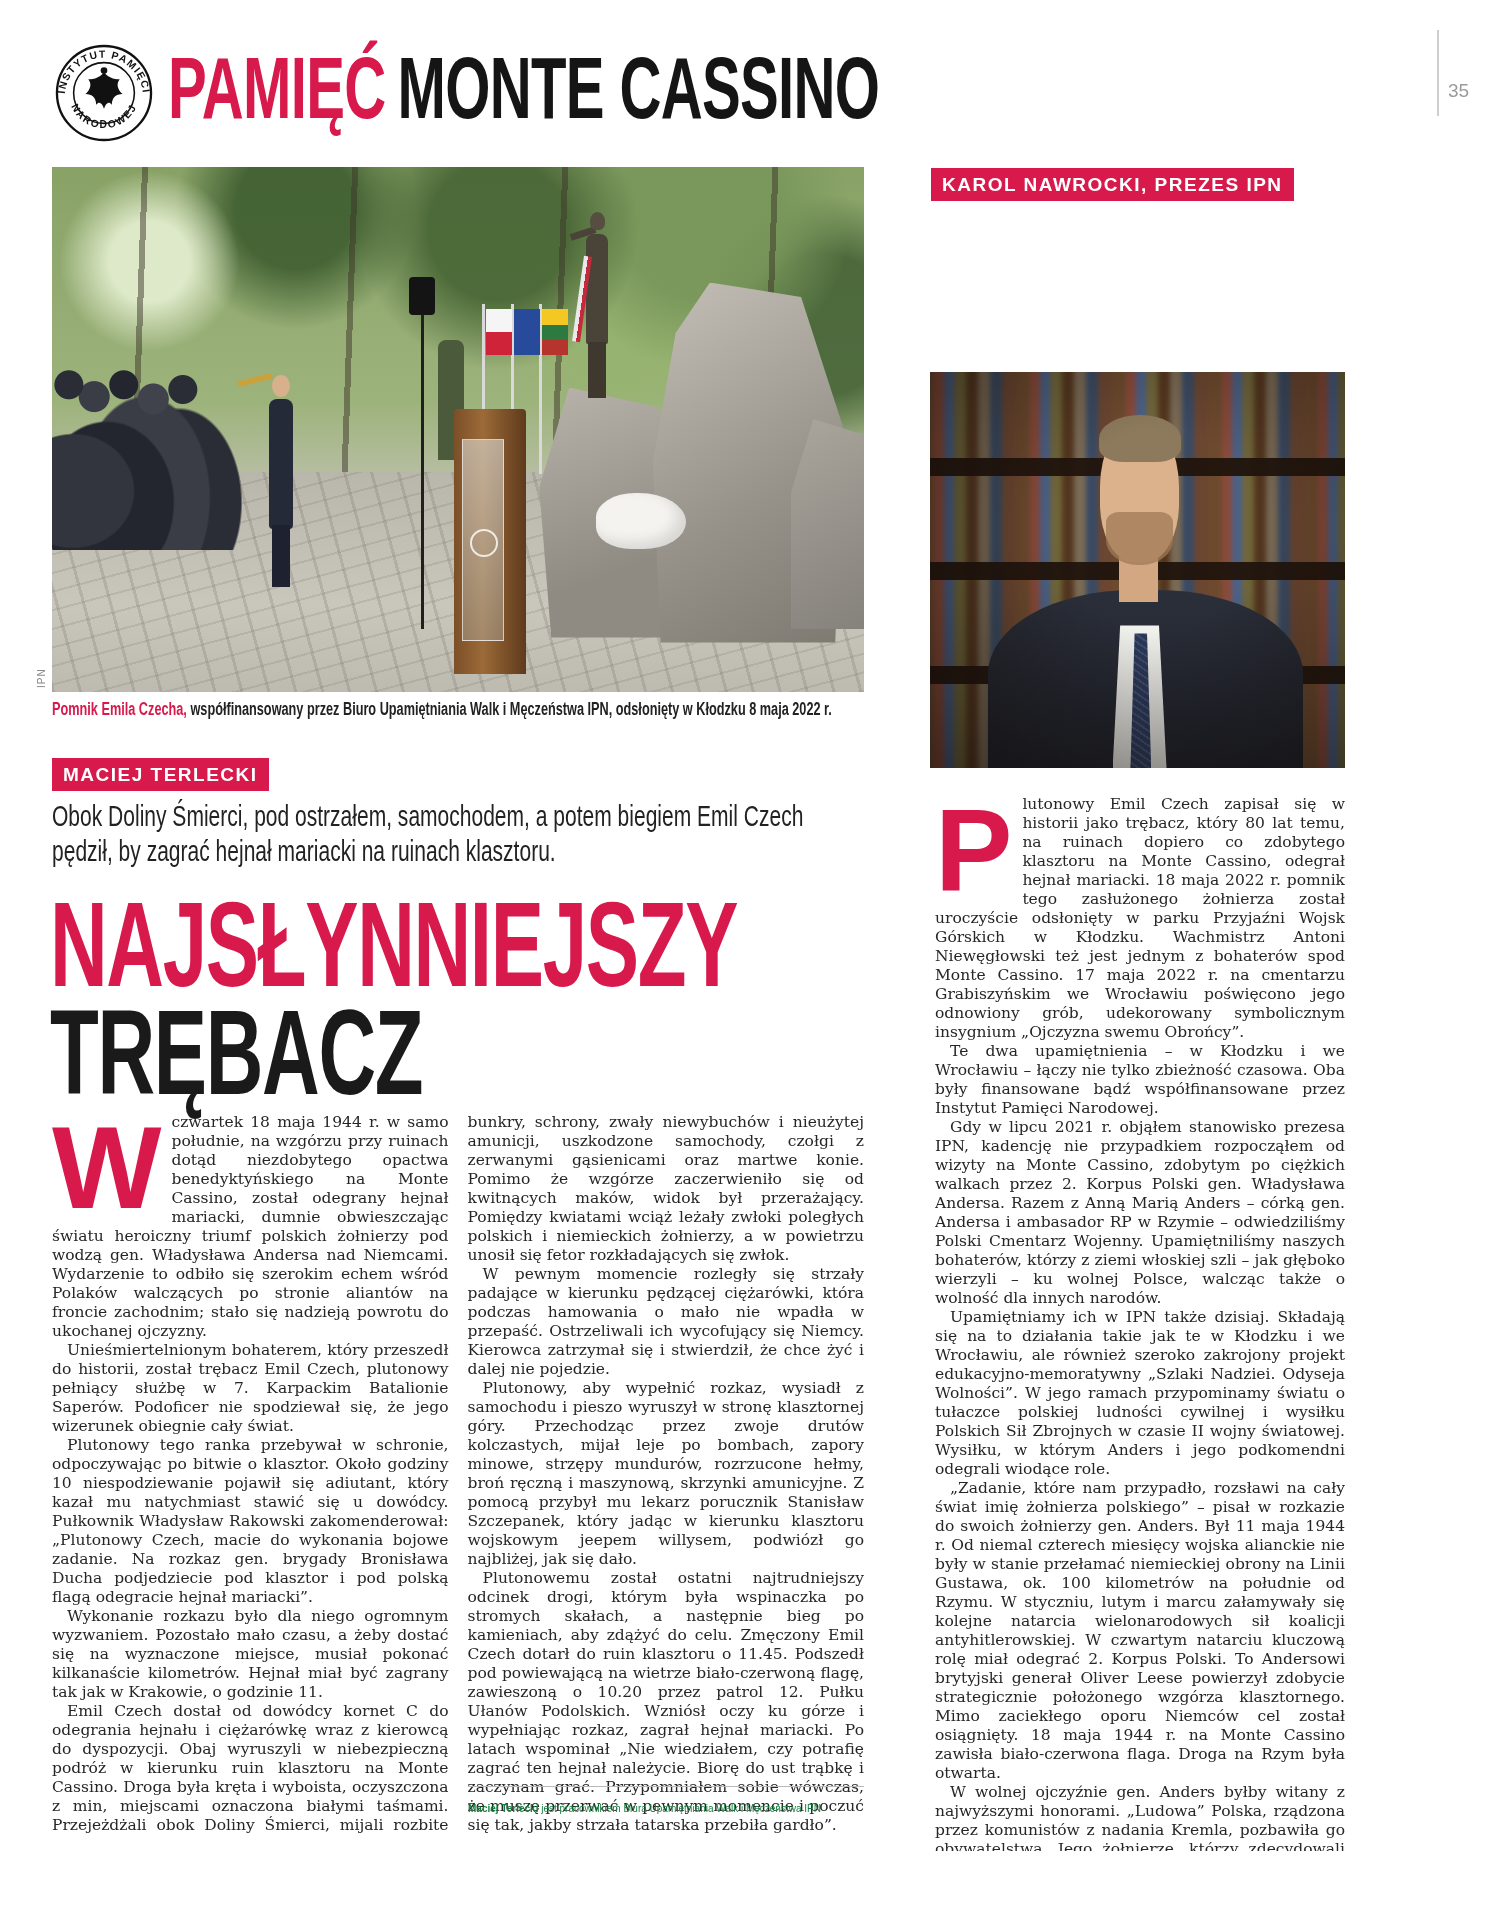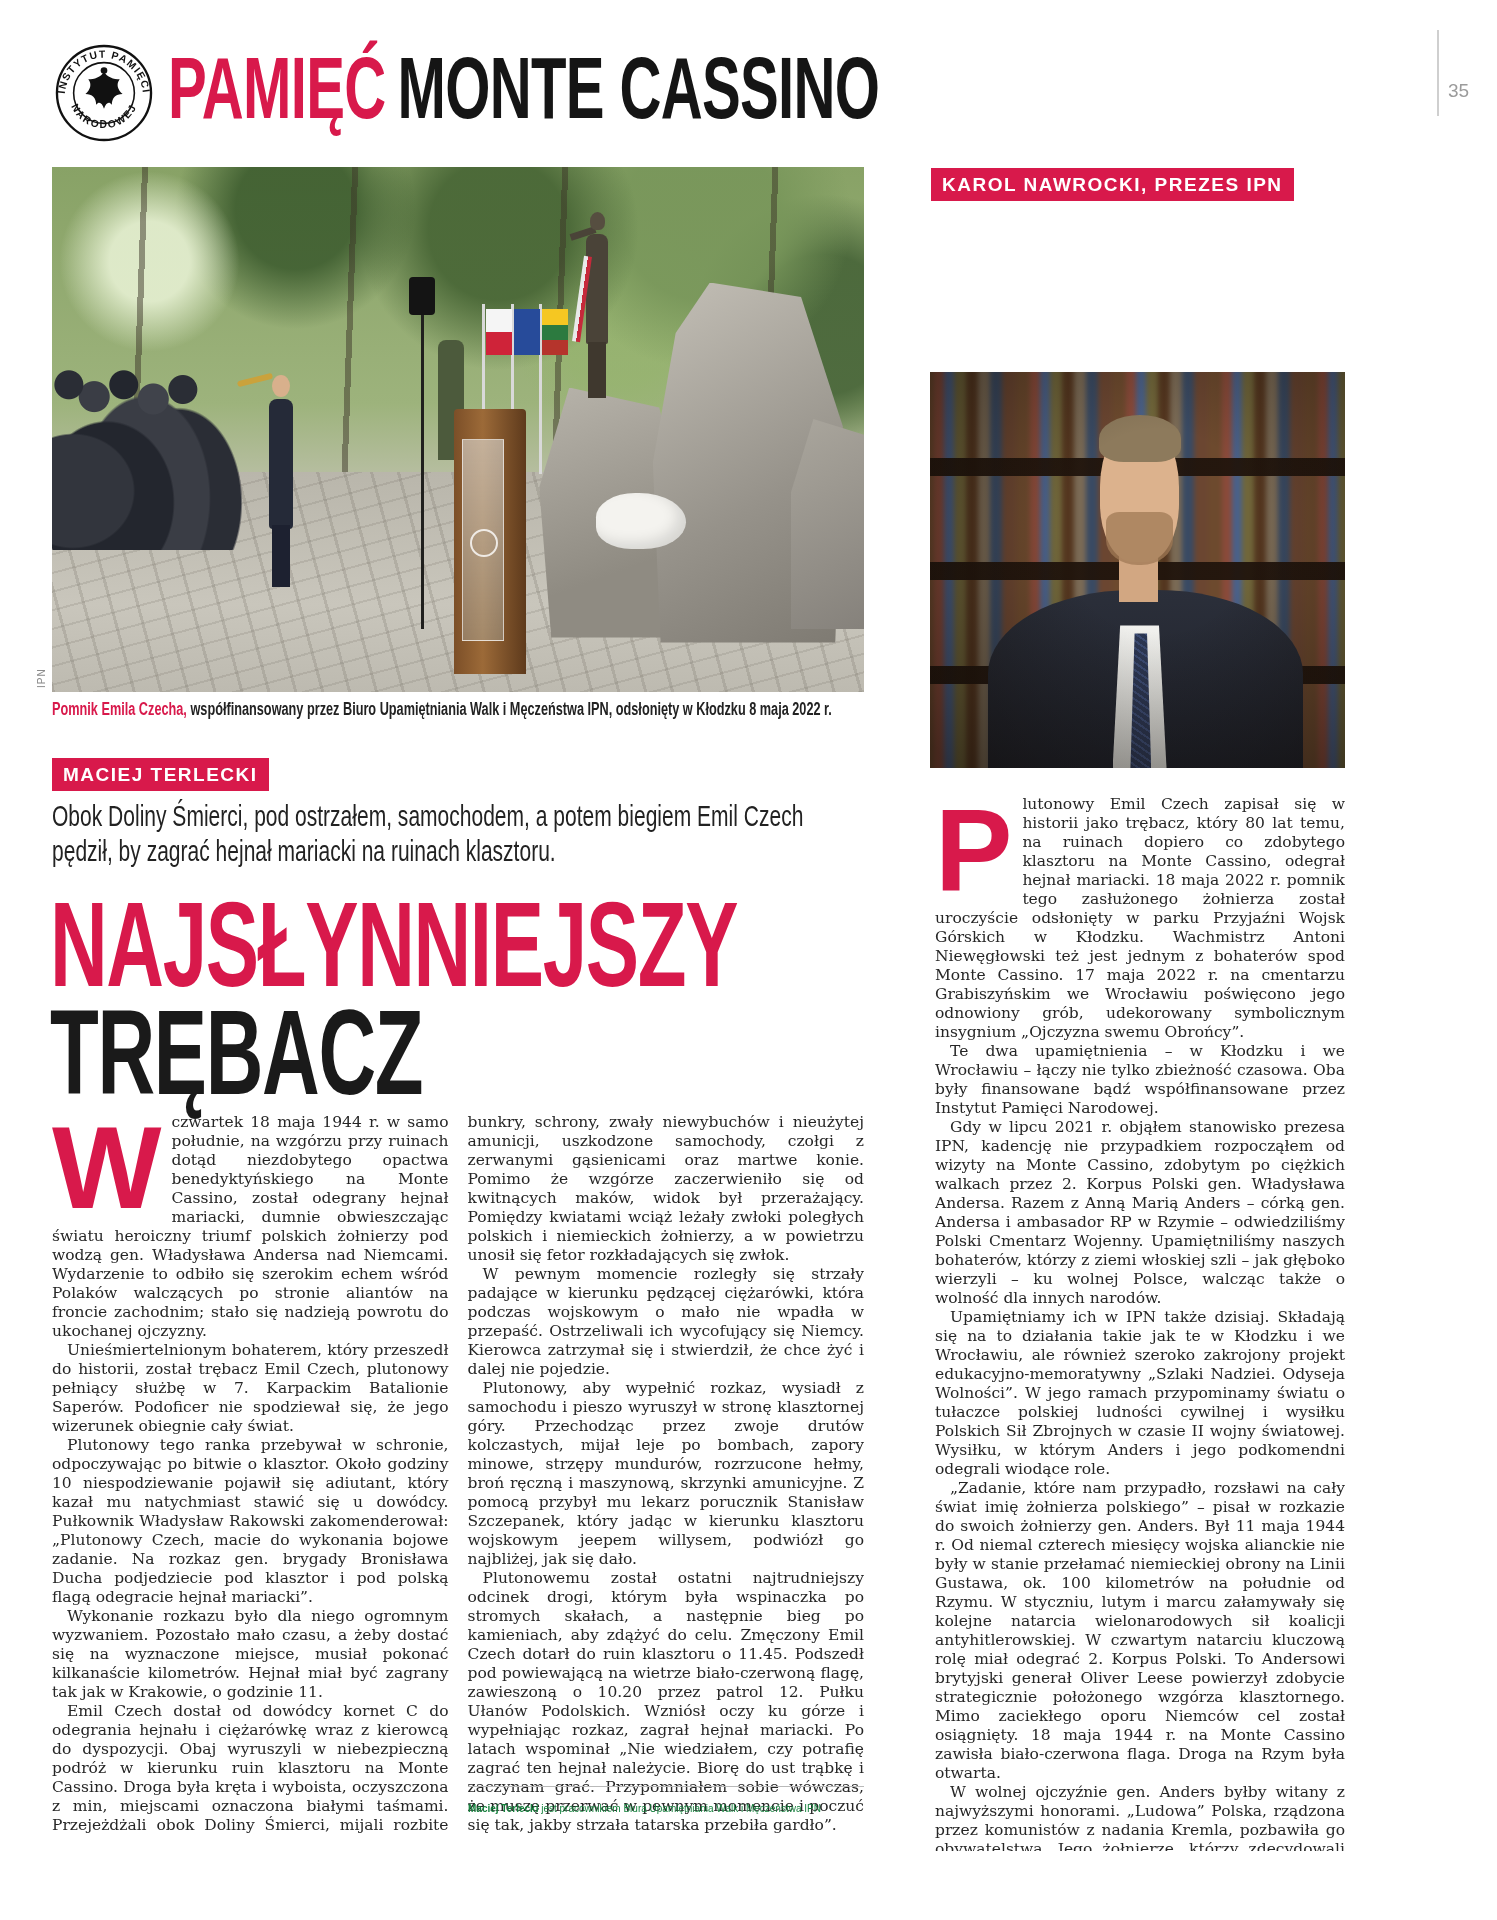--- a/index.html
+++ b/index.html
@@ -245,21 +245,21 @@
 
   <div class="abs headline1"><span class="cond">NAJSŁYNNIEJSZY</span></div>
   <div class="abs headline2"><span class="cond">TRĘBACZ</span></div>
 
   <div class="abs article article-left">
     <p class="first"><span class="dropcap">W</span><span>czwartek 18 maja 1944 r. w samo południe, na wzgórzu przy ruinach dotąd niezdobytego opactwa benedyktyńskiego na Monte Cassino, został odegrany hejnał mariacki, dumnie obwieszczając światu heroiczny triumf polskich żołnierzy pod wodzą gen. Władysława Andersa nad Niemcami. Wydarzenie to odbiło się szerokim echem wśród Polaków walczących po stronie aliantów na froncie zachodnim; stało się nadzieją powrotu do ukochanej ojczyzny.</span></p>
     <p>Unieśmiertelnionym bohaterem, który przeszedł do historii, został trębacz Emil Czech, plutonowy pełniący służbę w 7. Karpackim Batalionie Saperów. Podoficer nie spodziewał się, że jego wizerunek obiegnie cały świat.</p>
     <p>Plutonowy tego ranka przebywał w schronie, odpoczywając po bitwie o klasztor. Około godziny 10 niespodziewanie pojawił się adiutant, który kazał mu natychmiast stawić się u dowódcy. Pułkownik Władysław Rakowski zakomenderował: „Plutonowy Czech, macie do wykonania bojowe zadanie. Na rozkaz gen. brygady Bronisława Ducha podjedziecie pod klasztor i pod polską flagą odegracie hejnał mariacki”.</p>
     <p>Wykonanie rozkazu było dla niego ogromnym wyzwaniem. Pozostało mało czasu, a żeby dostać się na wyznaczone miejsce, musiał pokonać kilkanaście kilometrów. Hejnał miał być zagrany tak jak w Krakowie, o godzinie 11.</p>
     <p>Emil Czech dostał od dowódcy kornet C do odegrania hejnału i ciężarówkę wraz z kierowcą do dyspozycji. Obaj wyruszyli w niebezpieczną podróż w kierunku ruin klasztoru na Monte Cassino. Droga była kręta i wyboista, oczyszczona z min, miejscami oznaczona białymi taśmami. Przejeżdżali obok Doliny Śmierci, mijali rozbite bunkry, schrony, zwały niewybuchów i nieużytej amunicji, uszkodzone samochody, czołgi z zerwanymi gąsienicami oraz martwe konie. Pomimo że wzgórze zaczerwieniło się od kwitnących maków, widok był przerażający. Pomiędzy kwiatami wciąż leżały zwłoki poległych polskich i niemieckich żołnierzy, a w powietrzu unosił się fetor rozkładających się zwłok.</p>
-    <p>W pewnym momencie rozległy się strzały padające w kierunku pędzącej ciężarówki, która podczas wojskowym o mało nie wpadła w przepaść. Ostrzeliwali ich wycofujący się Niemcy. Kierowca zatrzymał się i stwierdził, że chce żyć i dalej nie pojedzie.</p>
+    <p>W pewnym momencie rozległy się strzały padające w kierunku pędzącej ciężarówki, która podczas hamowania o mało nie wpadła w przepaść. Ostrzeliwali ich wycofujący się Niemcy. Kierowca zatrzymał się i stwierdził, że chce żyć i dalej nie pojedzie.</p>
     <p>Plutonowy, aby wypełnić rozkaz, wysiadł z samochodu i pieszo wyruszył w stronę klasztornej góry. Przechodząc przez zwoje drutów kolczastych, mijał leje po bombach, zapory minowe, strzępy mundurów, rozrzucone hełmy, broń ręczną i maszynową, skrzynki amunicyjne. Z pomocą przybył mu lekarz porucznik Stanisław Szczepanek, który jadąc w kierunku klasztoru wojskowym jeepem willysem, podwiózł go najbliżej, jak się dało.</p>
     <p>Plutonowemu został ostatni najtrudniejszy odcinek drogi, którym była wspinaczka po stromych skałach, a następnie bieg po kamieniach, aby zdążyć do celu. Zmęczony Emil Czech dotarł do ruin klasztoru o 11.45. Podszedł pod powiewającą na wietrze biało-czerwoną flagę, zawieszoną o 10.20 przez patrol 12. Pułku Ułanów Podolskich. Wzniósł oczy ku górze i wypełniając rozkaz, zagrał hejnał mariacki. Po latach wspominał „Nie wiedziałem, czy potrafię zagrać ten hejnał należycie. Biorę do ust trąbkę i zaczynam grać. Przypomniałem sobie wówczas, że muszę przerwać w pewnym momencie i poczuć się tak, jakby strzała tatarska przebiła gardło”.</p>
 
   </div>
 
   <div class="abs article article-right">
     <p class="first"><span class="dropcap">P</span><span>lutonowy Emil Czech zapisał się w historii jako trębacz, który 80 lat temu, na ruinach dopiero co zdobytego klasztoru na Monte Cassino, odegrał hejnał mariacki. 18 maja 2022 r. pomnik tego zasłużonego żołnierza został uroczyście odsłonięty w parku Przyjaźni Wojsk Górskich w Kłodzku. Wachmistrz Antoni Niewęgłowski też jest jednym z bohaterów spod Monte Cassino. 17 maja 2022 r. na cmentarzu Grabiszyńskim we Wrocławiu poświęcono jego odnowiony grób, udekorowany symbolicznym insygnium „Ojczyzna swemu Obrońcy”.</span></p>
     <p>Te dwa upamiętnienia – w Kłodzku i we Wrocławiu – łączy nie tylko zbieżność czasowa. Oba były finansowane bądź współfinansowane przez Instytut Pamięci Narodowej.</p>
     <p>Gdy w lipcu 2021 r. objąłem stanowisko prezesa IPN, kadencję nie przypadkiem rozpocząłem od wizyty na Monte Cassino, zdobytym po ciężkich walkach przez 2. Korpus Polski gen. Władysława Andersa. Razem z Anną Marią Anders – córką gen. Andersa i ambasador RP w Rzymie – odwiedziliśmy Polski Cmentarz Wojenny. Upamiętniliśmy naszych bohaterów, którzy z ziemi włoskiej szli – jak głęboko wierzyli – ku wolnej Polsce, walcząc także o wolność dla innych narodów.</p>
     <p>Upamiętniamy ich w IPN także dzisiaj. Składają się na to działania takie jak te w Kłodzku i we Wrocławiu, ale również szeroko zakrojony projekt edukacyjno-memoratywny „Szlaki Nadziei. Odyseja Wolności”. W jego ramach przypominamy światu o tułaczce polskiej ludności cywilnej i wysiłku Polskich Sił Zbrojnych w czasie II wojny światowej. Wysiłku, w którym Anders i jego podkomendni odegrali wiodące role.</p>

